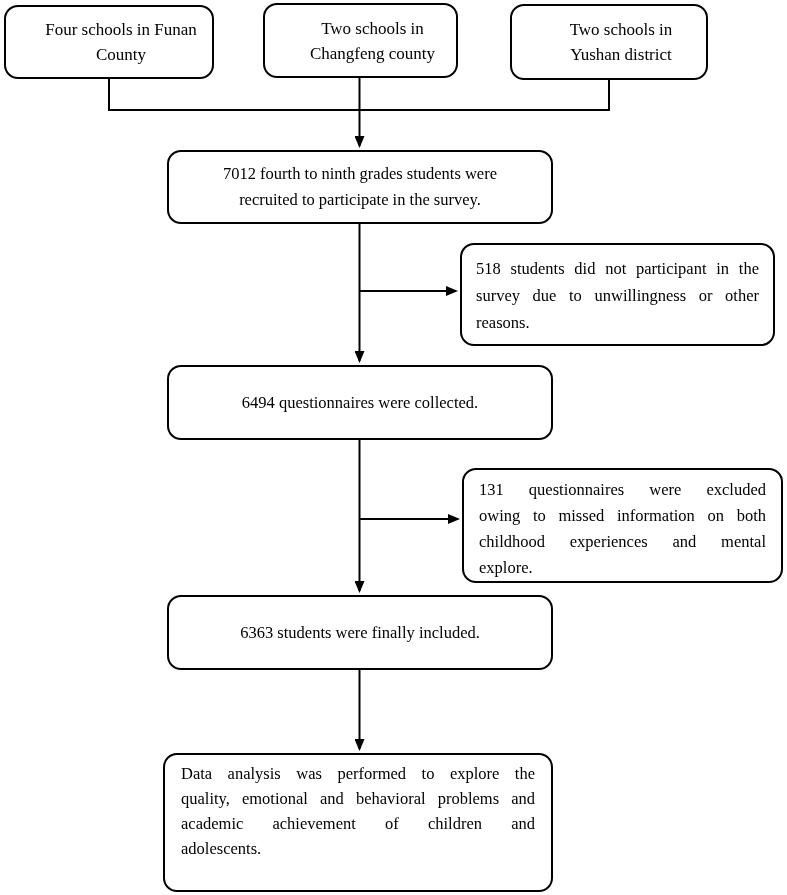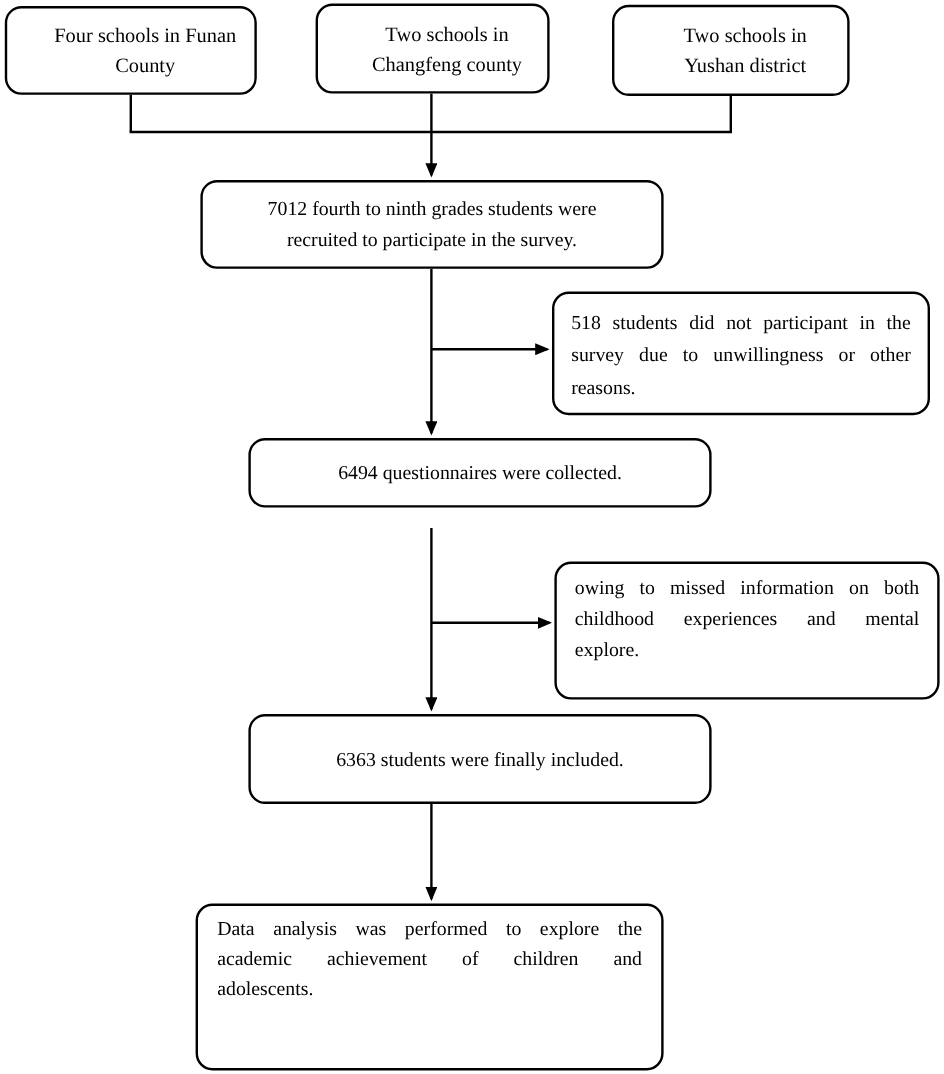--- a/index.html
+++ b/index.html
@@ -37,23 +37,23 @@
   .topbox { font-size: 17px; line-height: 25px; padding-left: 24px; }
   .justify { justify-content: flex-start; }
   .justify .line { text-align: justify; text-align-last: justify; }
   .justify .line:last-child { text-align-last: left; }
   
   .b-funan      { left: 4px;   top: 5px;   width: 210px; height: 74px; }
   .b-changfeng  { left: 263px; top: 3px;   width: 195px; height: 75px; }
   .b-yushan     { left: 510px; top: 4px;   width: 198px; height: 76px; }
   .b-recruited  { left: 167px; top: 150px; width: 386px; height: 74px; }
   .b-nonpart    { left: 460px; top: 243px; width: 315px; height: 103px; padding: 10px 14px 12px 14px; line-height: 27px; font-size: 16.5px; }
-  .b-collected  { left: 167px; top: 365px; width: 386px; height: 58px; margin-left: 40px; }
+  .b-collected  { left: 167px; top: 365px; width: 386px; height: 75px; }
   .b-excluded   { left: 462px; top: 468px; width: 321px; height: 115px; padding: 7px 15px 0 15px; line-height: 26px; }
-  .b-included   { left: 167px; top: 595px; width: 386px; height: 75px; margin-left: 40px; }
+  .b-included   { left: 167px; top: 595px; width: 386px; height: 75px; }
   .b-analysis   { left: 163px; top: 753px; width: 390px; height: 139px; padding: 6px 16px 12px 16px; line-height: 25px; }
 </style>
 </head>
 <body>
 
 <div class="canvas">
 
   <svg class="connectors" viewBox="0 0 787 895" xmlns="http://www.w3.org/2000/svg">
     <defs>
       <marker id="arrow" markerUnits="userSpaceOnUse" markerWidth="12" markerHeight="10" refX="10" refY="5" orient="auto">
@@ -93,26 +93,28 @@
 
   <div class="box justify b-nonpart">
       <div class="line">518 students did not participant in the</div>
       <div class="line">survey due to unwillingness or other</div>
       <div class="line">reasons.</div>
     </div>
 
   <div class="box center b-collected">6494 questionnaires were collected.</div>
 
   <div class="box justify b-excluded">
+      <div class="line">131 questionnaires were excluded</div>
       <div class="line">owing to missed information on both</div>
       <div class="line">childhood experiences and mental</div>
       <div class="line">explore.</div>
     </div>
 
   <div class="box center b-included">6363 students were finally included.</div>
 
   <div class="box justify b-analysis">
       <div class="line">Data analysis was performed to explore the</div>
+      <div class="line">quality, emotional and behavioral problems and</div>
       <div class="line">academic achievement of children and</div>
       <div class="line">adolescents.</div>
     </div>
 
 </div>
 
 </body></html>

